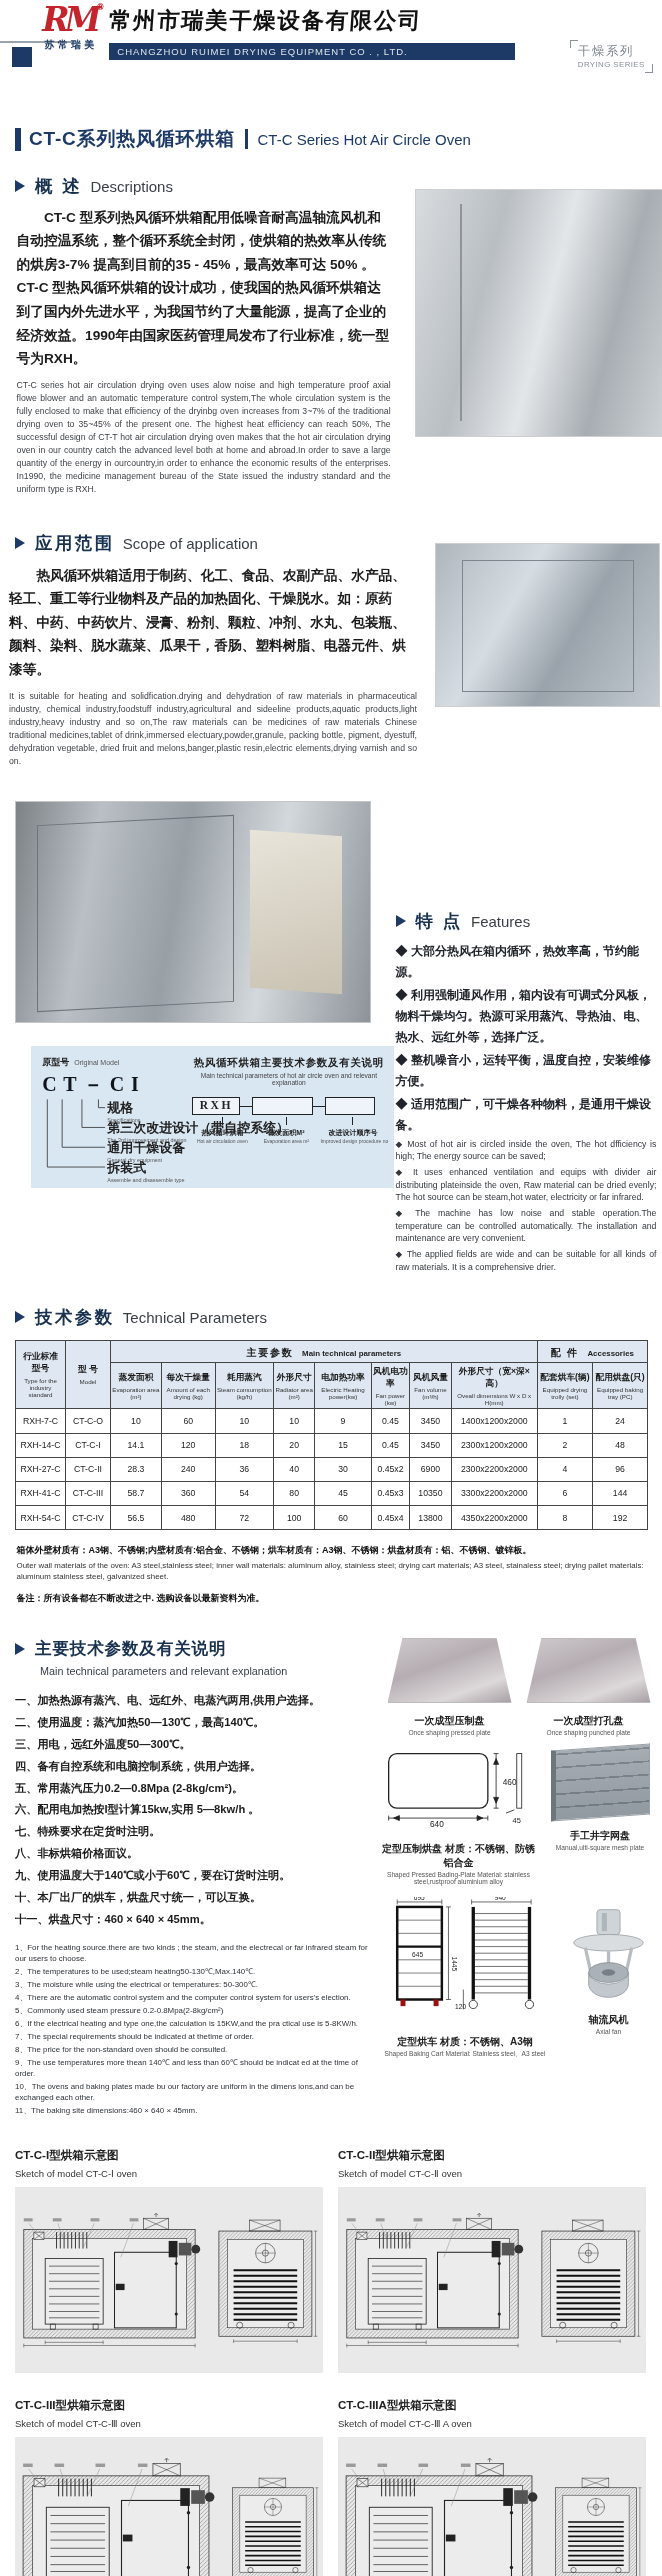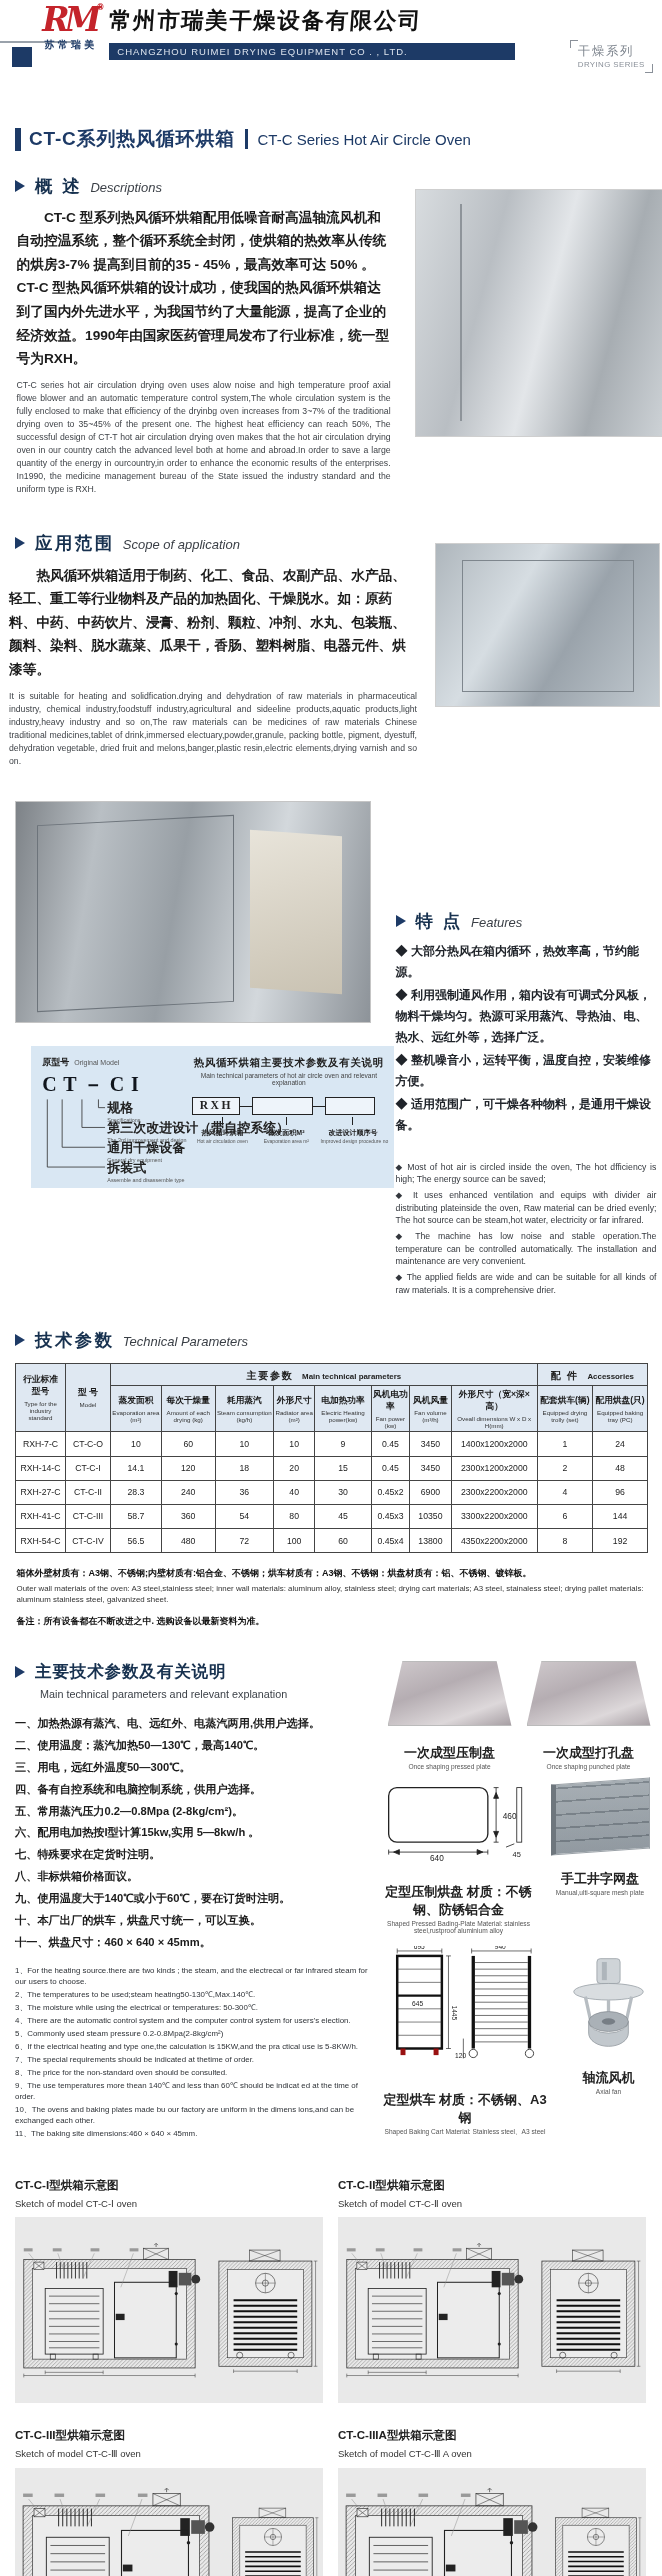--- a/index.html
+++ b/index.html
@@ -26,21 +26,21 @@
   .title-row { display:flex; align-items:center; margin:53px 0 0 15px; }
   .title-bar { width:5.8px; height:23px; background:#1d3a66; margin-right:8.3px; }
   .title-cn { font-size:19px; font-weight:bold; color:#1d3a66; letter-spacing:0.8px; }
   .title-sep { width:2.5px; height:20px; background:#1d3a66; margin:0 10px; }
   .title-en { font-size:15px; color:#1d3a66; }
 
   
   .sec-head { display:flex; align-items:baseline; margin:0 0 8.3px 15px; }
   .sec-arrow { width:0; height:0; border-left:10.8px solid #1d3a66; border-top:6.6px solid transparent; border-bottom:6.6px solid transparent; margin-right:10px; align-self:center; }
   .sec-cn { font-size:17.4px; font-weight:bold; color:#17314f; letter-spacing:2.5px; }
-  .sec-en { font-size:13px; color:#3a3f46; margin-left:8.3px;font-style:italic; }
+  .sec-en { font-size:15px; color:#3a3f46; margin-left:8.3px; }
 
   
   .sect { position:relative; margin-top:21.5px; }
   .txt-cn { font-size:13.7px; font-weight:600; line-height:1.72; color:#1c1c1c; text-indent:2em; }
   .txt-en { margin-top:8.3px; font-size:8.7px; color:#3f4348; line-height:1.5; text-align:justify; }
   .overview-cols { display:flex; padding:0 0 0 16.6px; }
   .overview-left { width:374px; }
   .photo { border:0.8px solid #cfcfcf; }
   .photo-a { position:absolute; right:0; top:15px; width:248px; height:248px; background:
       linear-gradient(105deg,#d8dcdf 0%,#b9bec3 30%,#e3e6e9 52%,#a7adb2 75%,#cdd2d6 100%); border-right:none; }
@@ -55,21 +55,21 @@
   .mid-row { display:flex; margin-top:33px; padding:0 6.6px 0 15px; }
   .mid-left { width:369px; }
   .photo-c { width:356px; height:222px; background:
       linear-gradient(100deg,#7d8287 0%,#b9bfc4 22%,#989fa5 45%,#d3d8dc 70%,#8d9399 100%);
       position:relative; border:0.8px solid #c5c5c5; }
   .photo-c::before { content:""; position:absolute; left:6%; top:8%; width:55%; height:84%; border:1.7px solid #6d747b; transform:skewY(-3deg); }
   .photo-c::after { content:""; position:absolute; right:8%; top:14%; width:26%; height:72%; background:linear-gradient(160deg,#e8e4da,#c9c2b2); transform:skewY(4deg); }
   .features { flex:1; padding-left:11.6px; margin-top:108px; }
   .feat-list-cn { list-style:none; }
   .feat-list-cn div { font-size:12px; font-weight:bold; color:#20242a; line-height:1.75; margin-bottom:1.7px; }
-  .feat-list-en { margin-top:25px; }
+  .feat-list-en { margin-top:2px; }
   .feat-list-en div { font-size:8.7px; color:#33373d; line-height:1.45; margin-bottom:3.3px; text-align:justify; }
 
   
   .model-box { width:363px; margin:23px 0 0 15.7px; background:#d9e7f3; padding:10px 8.3px 8.3px 11.6px; display:flex; }
   .mb-left { width:157px; position:relative; height:124px; }
   .mb-orig { font-size:9px; font-weight:bold; color:#222; }
   .mb-orig .en { font-size:7px; font-weight:normal; color:#555; margin-left:5px; }
   .mb-code { font-family:"Liberation Serif", serif; font-size:20px; font-weight:bold; letter-spacing:6.6px; color:#10151c; margin-top:1.7px; }
   .mb-lines { position:absolute; left:1.7px; top:43px; }
   .mb-item { position:absolute; left:65px; width:99px; }
@@ -107,21 +107,21 @@
   .mp-left { width:356px; }
   .mp-head-cn { display:flex; align-items:center; }
   .mp-head-cn .t { font-size:16.6px; font-weight:bold; color:#17314f; letter-spacing:0.8px; }
   .mp-head-en { font-size:10.8px; color:#3a3f46; margin:5px 0 13.3px 25px; }
   .mp-list-cn div { font-size:11.2px; font-weight:bold; color:#1c1c1c; line-height:1.95; }
   .mp-list-en { margin-top:11.6px; }
   .mp-list-en div { font-size:7.9px; color:#2e3237; line-height:1.42; margin-bottom:1.7px; }
   .mp-right { flex:1; padding-left:10px; }
   .gal-row { display:flex; justify-content:space-between; margin-bottom:11.6px; }
   .gal-item { text-align:center; }
-  .gal-cap-cn { font-size:13px; font-weight:bold; color:#222; margin-top:18px; }
+  .gal-cap-cn { font-size:10px; font-weight:bold; color:#222; margin-top:11px; }
   .gal-cap-en { font-size:6.6px; color:#555; margin-top:0.8px; }
   .tray-photo { width:124px; height:65px; margin:0 auto; clip-path:polygon(12% 0,88% 0,100% 100%,0 100%); background:linear-gradient(160deg,#cfc9cc 0%,#b5adb2 40%,#ddd8da 75%,#a79fa4 100%); border:0.8px solid #bbb; }
   .mesh-photo { width:99px; height:71px; margin:0 auto; transform:skewY(-4deg); background:
      repeating-linear-gradient(0deg,#c8cdd1 0 11.6px,#9aa1a7 11.6px 13.3px),
      linear-gradient(#d4d8db,#b9bfc4); background-blend-mode:multiply; border:0.8px solid #9aa1a7; border-left:5px solid #6e767d; }
   svg text { font-family:"Liberation Sans", sans-serif; }
 
   
   .sk-grid { margin-top:30px; padding:0 8.3px 0 15px; }
   .sk-row { display:flex; gap:15px; margin-bottom:25px; }

